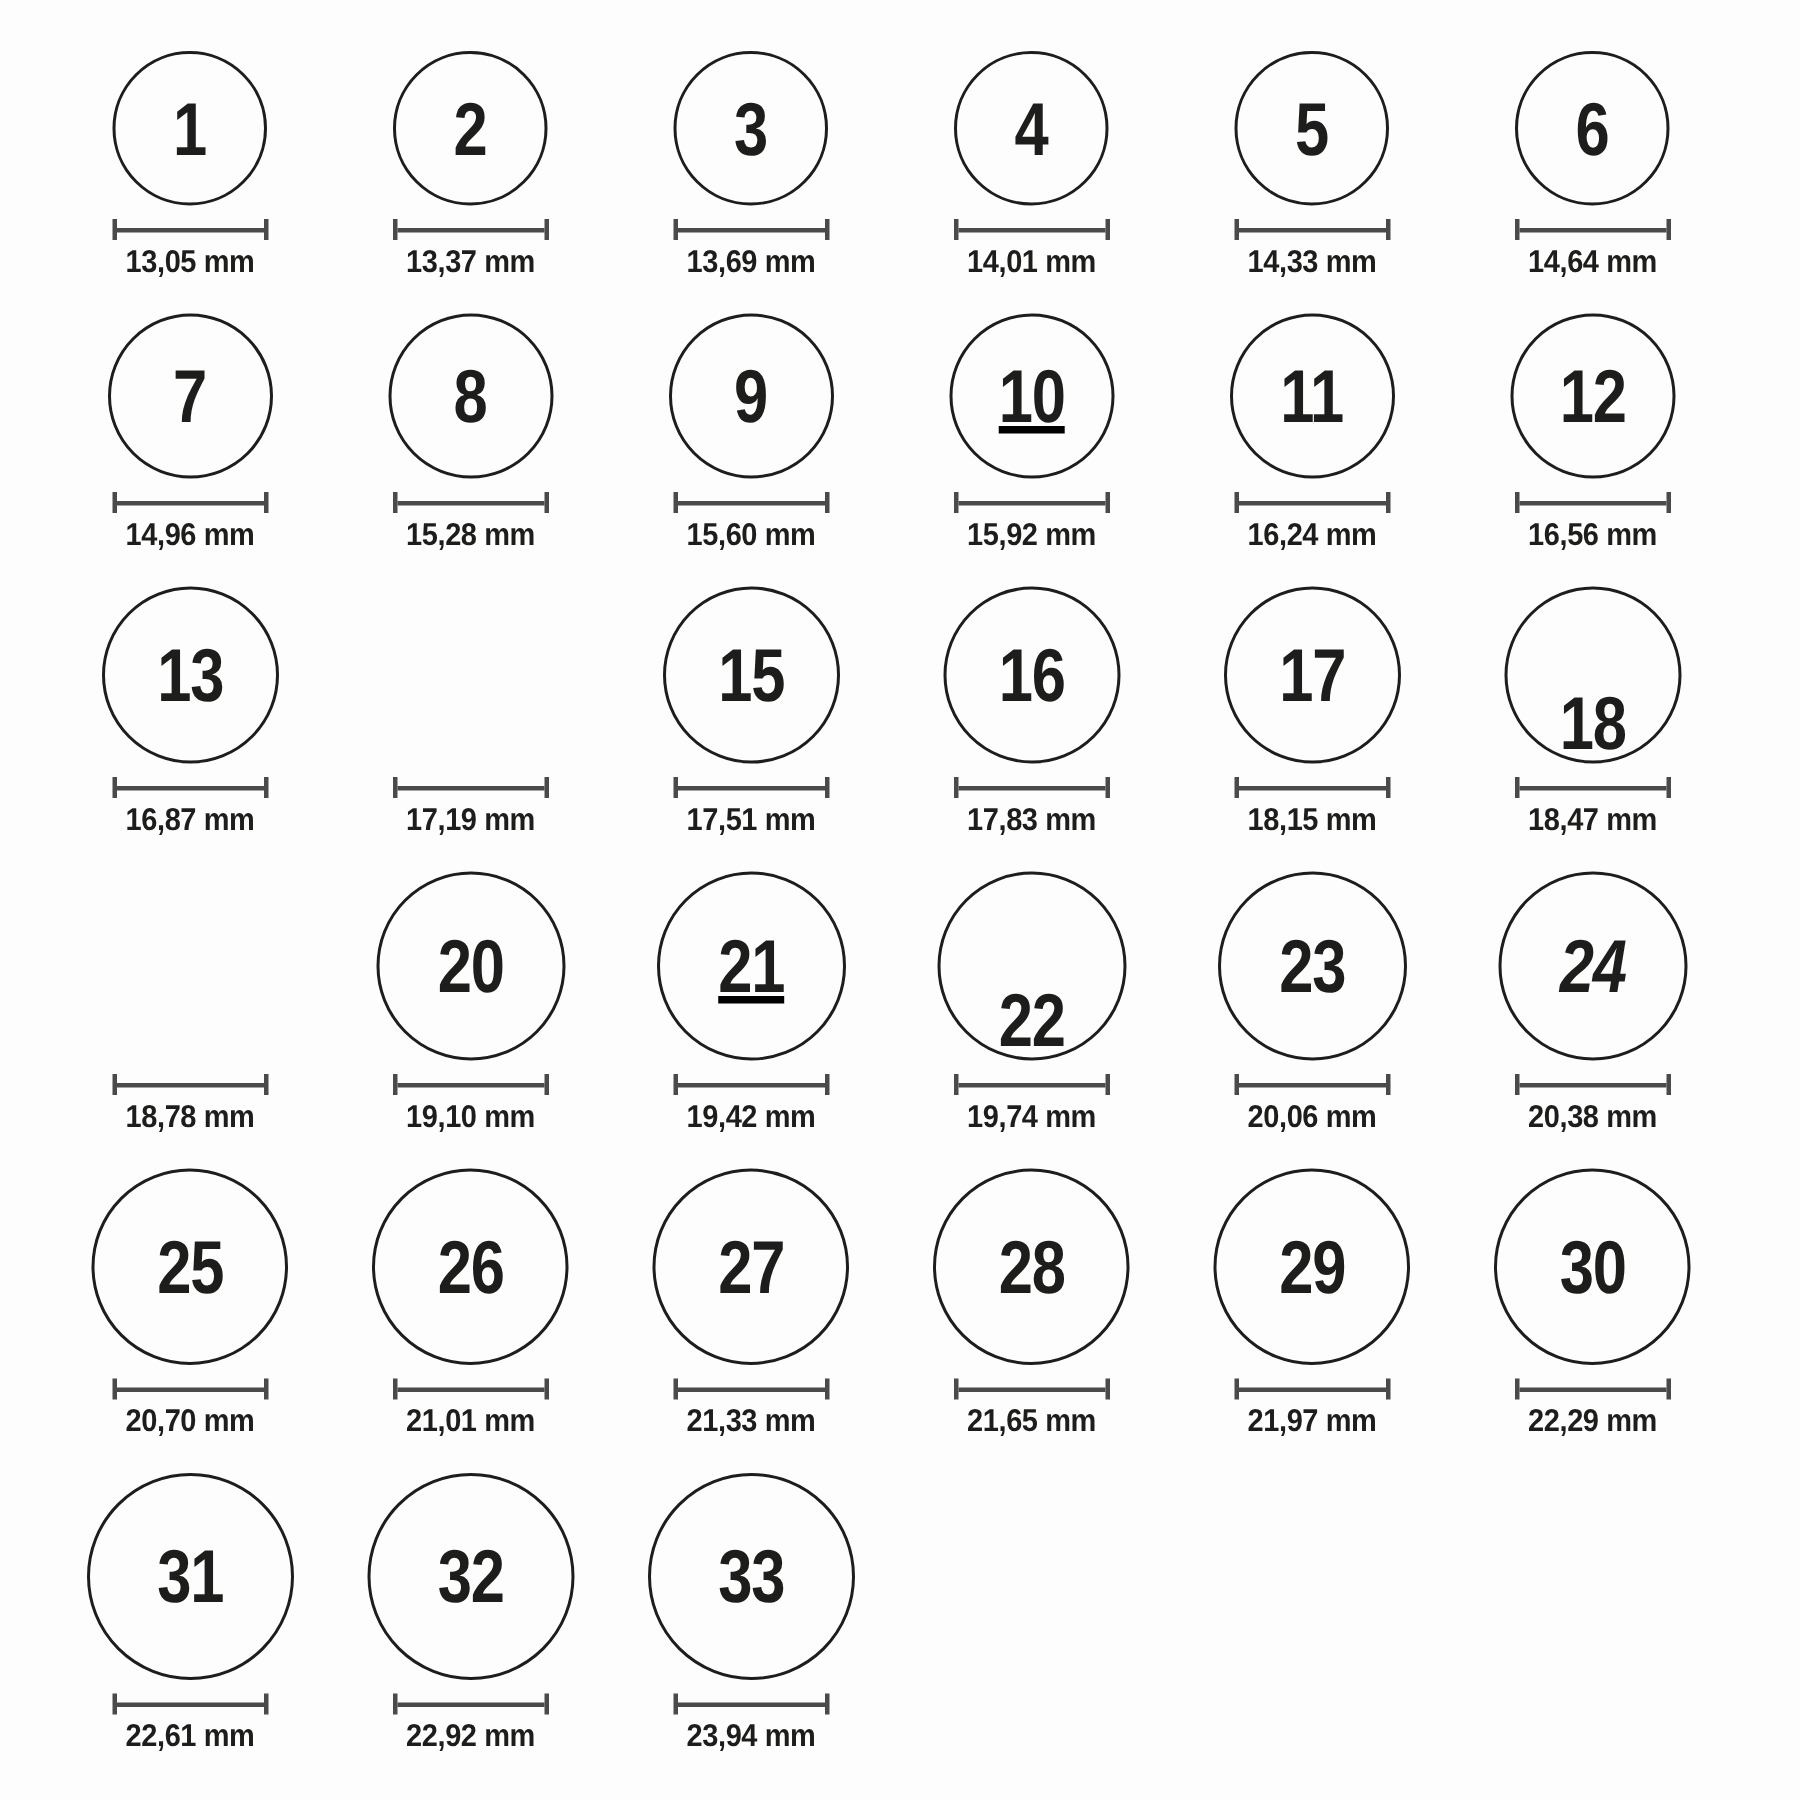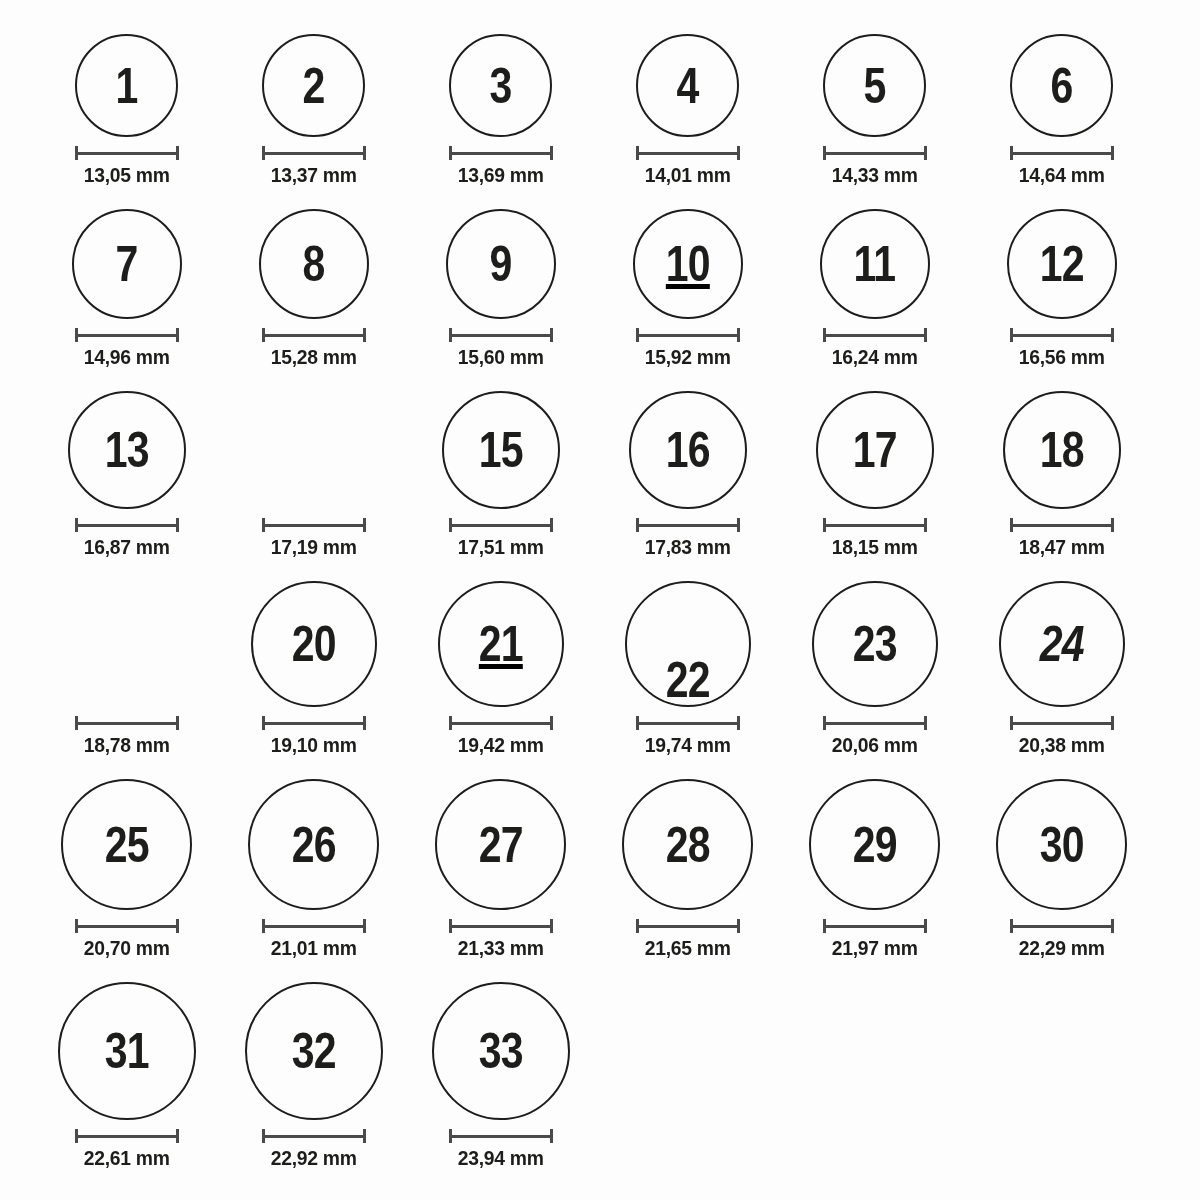--- a/index.html
+++ b/index.html
@@ -210,21 +210,21 @@
 
   <div class="cell">
     <div class="ring" style="width: 118px; height: 118px;">
       <span class="num">17</span>
     </div>
     <div class="dim"></div>
     <div class="mm">18,15 mm</div>
   </div>
 
   <div class="cell">
-    <div class="ring" style="width: 118px; height: 118px;">
+    <div class="ring" style="width: 118px; height: 118px; align-items: flex-end;">
       <span class="num">18</span>
     </div>
     <div class="dim"></div>
     <div class="mm">18,47 mm</div>
   </div>
 </div>
     <div class="row">
   <div class="cell">
     <div class="dim"></div>
     <div class="mm">18,78 mm</div>

